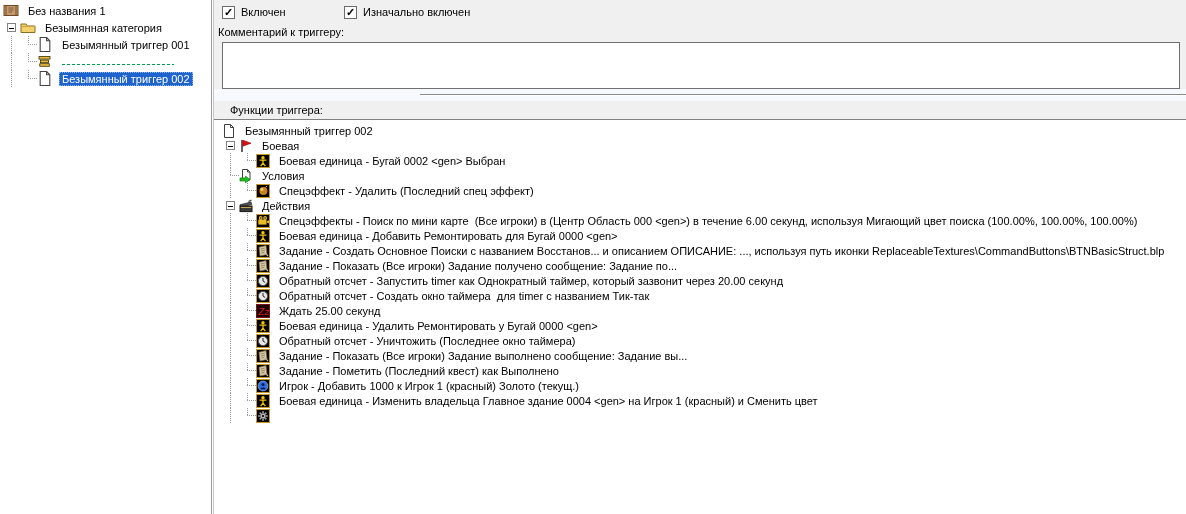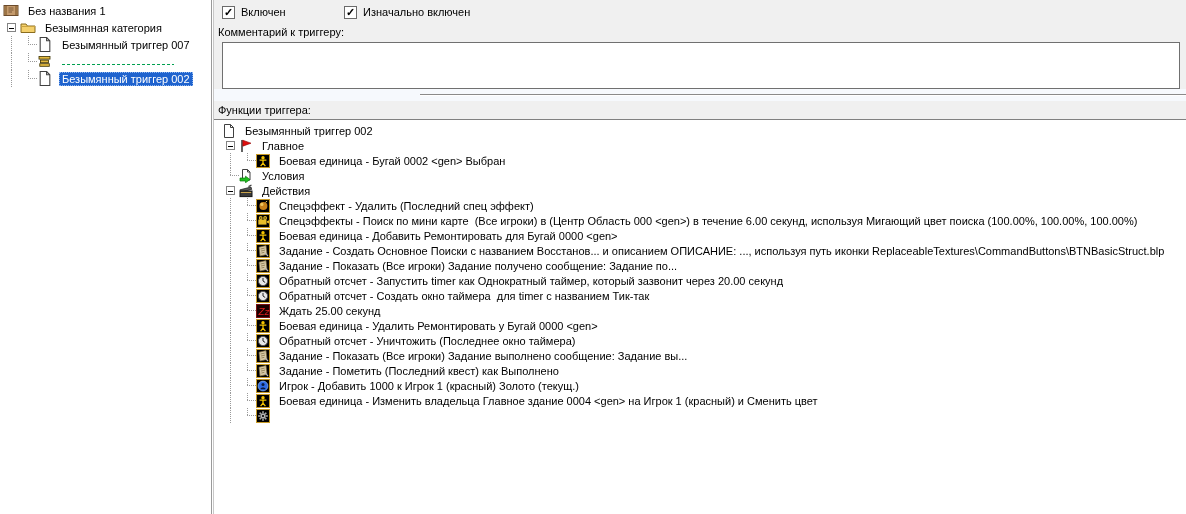--- a/index.html
+++ b/index.html
@@ -16,21 +16,21 @@
   .cb-group.first{width:122px;}
   .cb{display:inline-flex;align-items:center;justify-content:center;width:13px;height:13px;
       background:#fff;border:1px solid #6a6a6a;box-sizing:border-box;margin-right:6px;
       font-size:11px;font-weight:bold;line-height:11px;}
   .comment-label{margin:6px 0 2px 4px;height:14px;}
   textarea.comment-box{margin:0 6px 0 8px;height:47px;width:calc(100% - 14px);box-sizing:border-box;
       border:1px solid #707070;background:#fff;resize:none;
       font-family:"Liberation Sans",sans-serif;font-size:11px;outline:none;}
   .split-band{height:12px;background:#f6f9fd;position:relative;}
   .split-line{position:absolute;left:206px;right:0;top:5px;height:0;border-top:1px solid #8a8a8a;border-bottom:1px solid #ffffff;}
-  .func-label-row{height:18px;background:#f0f0f0;display:flex;align-items:center;padding-left:4px;}
+  .func-label-row{height:18px;background:#f0f0f0;display:flex;align-items:center;padding-left:16px;}
   .functions-area{flex:1;background:#fff;border-top:1px solid #808080;overflow:hidden;padding-top:3px;}
   
   .trow{display:flex;align-items:center;white-space:nowrap;}
   .ltree .trow{height:17px;padding-left:3px;}
   .ftree .trow{height:15px;padding-left:8px;}
   .cell{display:inline-block;width:17px;height:100%;flex:0 0 17px;position:relative;}
   .cell.vline{background-image:repeating-linear-gradient(to bottom,#9a9a9a 0 1px,transparent 1px 2px);
       background-size:1px 100%;background-position:8px 0;background-repeat:no-repeat;}
   .cell.hline{background-image:repeating-linear-gradient(to right,#9a9a9a 0 1px,transparent 1px 2px),
       repeating-linear-gradient(to bottom,#9a9a9a 0 1px,transparent 1px 2px);
@@ -76,21 +76,21 @@
         </div>
         <div class="trow">
           <span class="cell vline"></span>
           <span class="cell hline"></span>
           <span class="ticon">
             <svg viewBox="0 0 14 14">
               <path d="M2.5 0.5h6l3 3V13.5h-9z" fill="#fff" stroke="#404040"></path>
               <path d="M8.5 0.5v3h3" fill="none" stroke="#404040"></path>
             </svg>
           </span>
-          <span class="tlabel">Безымянный триггер 007</span>
+          <span class="tlabel">Безымянный триггер 001</span>
         </div>
         <div class="trow">
           <span class="cell vline"></span>
           <span class="cell hline"></span>
           <span class="ticon">
             <svg viewBox="0 0 16 14">
               <g stroke="#3a3000" stroke-width="0.8">
                 <rect x="2" y="2" width="11" height="2.6" fill="#e3b93f"></rect>
                 <rect x="3.5" y="5.6" width="8" height="2.6" fill="#e3b93f"></rect>
                 <rect x="2.8" y="9.2" width="9.5" height="2.6" fill="#e3b93f"></rect>
@@ -152,21 +152,21 @@
             <span class="tlabel">Безымянный триггер 002</span>
           </div>
           <div class="trow">
             <span class="cell exp"></span>
             <span class="ticon">
               <svg viewBox="0 0 14 14">
                 <path d="M3 1v12" stroke="#222" stroke-width="1.4"></path>
                 <path d="M3.8 1.2L12 4.2 3.8 7.2z" fill="#e01010" stroke="#900000" stroke-width="0.6"></path>
               </svg>
             </span>
-            <span class="tlabel">Главное</span>
+            <span class="tlabel">Боевая</span>
           </div>
           <div class="trow">
             <span class="cell vline"></span>
             <span class="cell hline"></span>
             <span class="ticon">
               <svg viewBox="0 0 14 14">
                 <rect x="0.5" y="0.5" width="13" height="13" fill="#000" stroke="#c89b28"></rect>
                 <circle cx="7" cy="3.7" r="1.7" fill="#f5c400"></circle>
                 <path d="M3.6 6.2h6.8M7 5.6v3.6M7 9.2l-2.4 3M7 9.2l2.4 3" stroke="#f5c400" stroke-width="1.3" fill="none"></path>
               </svg>
@@ -176,45 +176,45 @@
           <div class="trow">
             <span class="cell hline"></span>
             <span class="ticon">
               <svg viewBox="0 0 14 14">
                 <path d="M3.5 0.5h5l2.5 2.5v8H3.5z" fill="#fff" stroke="#404040"></path>
                 <path d="M8.5 0.5v2.5H11" fill="none" stroke="#404040"></path>
                 <path d="M1 9h5.5V7.2L11 10.5 6.5 13.8V12H1z" fill="#20c020" stroke="#0a7a0a" stroke-width="0.7"></path>
               </svg>
             </span>
             <span class="tlabel">Условия</span>
+          </div>
+          <div class="trow">
+            <span class="cell vline"></span>
+            <span class="cell hline"></span>
+            <span class="ticon">
+              <svg viewBox="0 0 14 14">
+                <rect x="0.5" y="0.5" width="13" height="13" fill="#000" stroke="#c89b28"></rect>
+                <circle cx="7.4" cy="7" r="4" fill="#c9821b"></circle>
+                <circle cx="5.9" cy="5.4" r="1.6" fill="#f0c860"></circle>
+                <path d="M9.5 3.3l1.6-1.2" stroke="#f0c860" stroke-width="1"></path>
+              </svg>
+            </span>
+            <span class="tlabel">Спецэффект - Удалить (Последний спец эффект)</span>
           </div>
           <div class="trow">
             <span class="cell exp"></span>
             <span class="ticon">
               <svg viewBox="0 0 14 14">
                 <path d="M9.5 2.6L12.5 1" stroke="#444" stroke-width="1.2"></path>
                 <path d="M1 5.8l11-2.8 0.7 2.4L1.8 8.2z" fill="#5a5a5a" stroke="#161616" stroke-width="0.7"></path>
                 <rect x="1" y="7" width="12" height="5.6" fill="#3a3a3a" stroke="#161616"></rect>
                 <rect x="1.8" y="8" width="10.4" height="1" fill="#c8a24a"></rect>
               </svg>
             </span>
             <span class="tlabel">Действия</span>
-          </div>
-          <div class="trow">
-            <span class="cell vline"></span>
-            <span class="cell hline"></span>
-            <span class="ticon">
-              <svg viewBox="0 0 14 14">
-                <rect x="0.5" y="0.5" width="13" height="13" fill="#000" stroke="#c89b28"></rect>
-                <circle cx="7.4" cy="7" r="4" fill="#c9821b"></circle>
-                <circle cx="5.9" cy="5.4" r="1.6" fill="#f0c860"></circle>
-                <path d="M9.5 3.3l1.6-1.2" stroke="#f0c860" stroke-width="1"></path>
-              </svg>
-            </span>
-            <span class="tlabel">Спецэффект - Удалить (Последний спец эффект)</span>
           </div>
           <div class="trow">
             <span class="cell vline"></span>
             <span class="cell hline"></span>
             <span class="ticon">
               <svg viewBox="0 0 14 14">
                 <rect x="0.5" y="0.5" width="13" height="13" fill="#000" stroke="#c89b28"></rect>
                 <circle cx="4.7" cy="4" r="1.9" fill="#e7bd2a"></circle>
                 <circle cx="9.1" cy="4" r="1.9" fill="#e7bd2a"></circle>
                 <circle cx="4.7" cy="4" r="0.8" fill="#201800"></circle>

